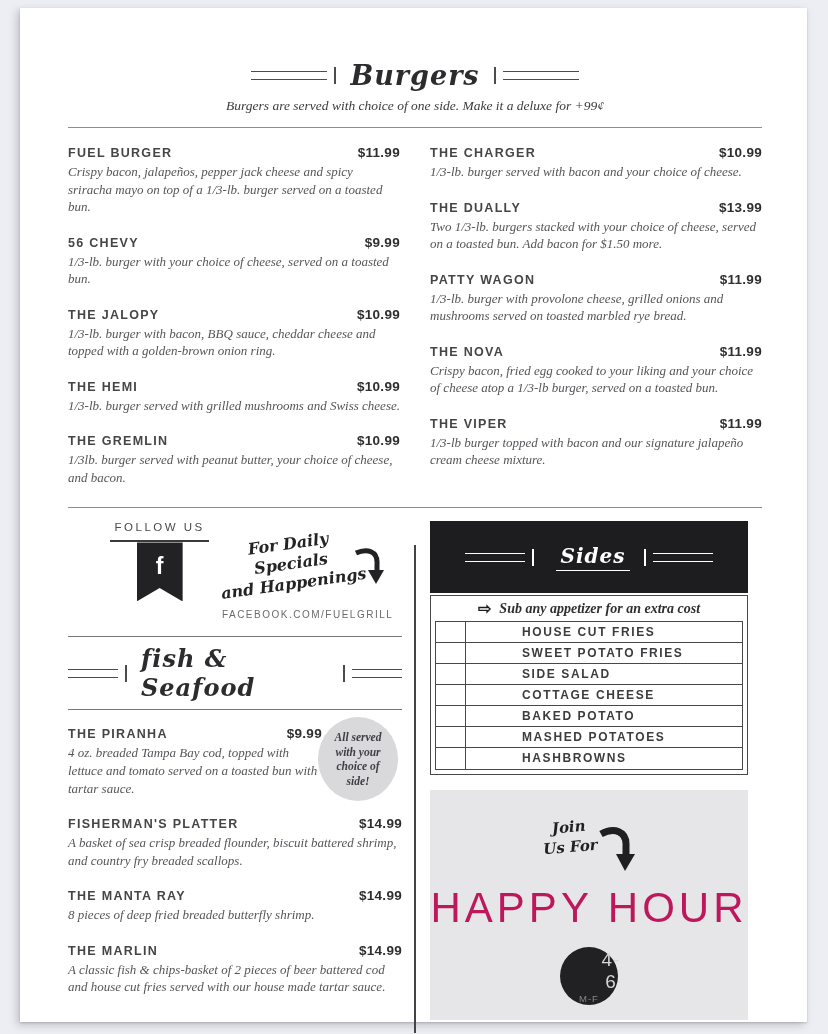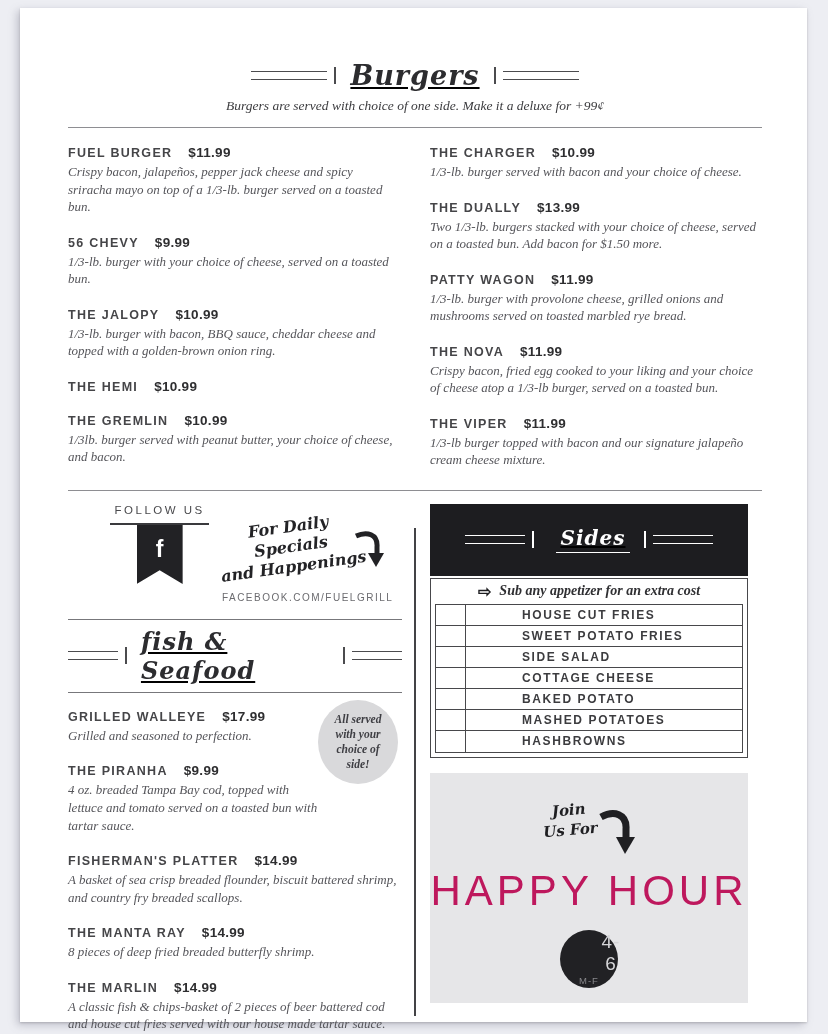--- a/index.html
+++ b/index.html
@@ -3,41 +3,41 @@
 <meta charset="utf-8">
 <style>
   * { margin:0; padding:0; box-sizing:border-box; }
   body { width:828px; height:1034px; font-family:"Liberation Sans", sans-serif; }
   .canvas { position:relative; width:828px; height:1034px; background:#edeef3; overflow:hidden; }
   .page { position:absolute; left:20px; top:8px; width:787px; height:1014px; background:#ffffff;
           box-shadow:-3px 3px 8px rgba(110,110,130,.35), 0 1px 2px rgba(0,0,0,.18); }
   .content { padding:0 45px 0 48px; }
 
   
-  .hdr { display:flex; align-items:center; justify-content:center;text-decoration:underline; }
+  .hdr { display:flex; align-items:center; justify-content:center; }
   .dlines { width:76px; height:9px; border-top:1.5px solid #4b4b4e; border-bottom:1.5px solid #4b4b4e; }
   .dtick { width:2px; height:17px; background:#4b4b4e; }
   .dtick.lft { margin:0 14px 0 7px; }
   .dtick.rgt { margin:0 7px 0 14px; }
   .htitle { font:italic 700 27px "DejaVu Serif", serif; color:#2c2c2f; letter-spacing:1px; }
   .hdr.white .dlines { border-color:#fff; width:60px; }
   .hdr.white .dtick { background:#fff; }
   .hdr.white .htitle { font-size:20px; color:#fff; border-bottom:1.5px solid #fff; padding:0 4px 2px;margin-left:8px; }
   .hdr.small .dlines { width:56px; }
   .hdr.small .htitle { font-size:24px; }
 
   .menu-header { padding-top:52px; }
   .subtitle { text-align:center; margin-top:7px; font:italic 13.5px "Liberation Serif", serif; color:#3b3b3e; }
   .rule { border:none; border-top:1.5px solid #8e8e92; margin-top:13px; }
 
   
   .burgers-grid { display:flex; gap:30px; margin-top:17px; }
   .col { width:332px; }
   .menu-item { margin-bottom:19px; }
-  .item-row { display:flex; align-items:baseline;gap:16px; }
+  .item-row { display:flex; justify-content:space-between; align-items:baseline;gap:16px; }
   .item-name { font-size:12.5px; font-weight:700; letter-spacing:1.3px; color:#454548; }
   .item-price { font-size:13.5px; font-weight:700; color:#2e2e30; letter-spacing:.3px; }
   .item-desc { margin-top:3px; font:italic 13px/1.35 "Liberation Serif", serif; color:#55555a; }
 
   
   .lower { display:flex; margin-top:13px; }
   .lower-left { width:334px; position:relative; }
   .v-divider { width:2px; background:#434346; margin-left:12px; margin-top:24px; height:488px; }
   .lower-right { width:318px; margin-left:14px; }
 
@@ -129,20 +129,21 @@
                 <span class="item-name">THE JALOPY</span>
                 <span class="item-price">$10.99</span>
               </div>
         <div class="item-desc">1/3-lb. burger with bacon, BBQ sauce, cheddar cheese and topped with a golden-brown onion ring.</div>
       </div>
       <div class="menu-item">
         <div class="item-row">
                 <span class="item-name">THE HEMI</span>
                 <span class="item-price">$10.99</span>
               </div>
+        <div class="item-desc">1/3-lb. burger served with grilled mushrooms and Swiss cheese.</div>
       </div>
       <div class="menu-item">
         <div class="item-row">
                 <span class="item-name">THE GREMLIN</span>
                 <span class="item-price">$10.99</span>
               </div>
         <div class="item-desc">1/3lb. burger served with peanut butter, your choice of cheese, and bacon.</div>
       </div>
     </div>
     <div class="col">
@@ -217,27 +218,20 @@
           <div class="htitle">fish &amp; Seafood</div>
           <div class="dtick rgt"></div>
           <div class="dlines"></div>
         </div>
       </div>
 
       <div class="fish-list">
         <div class="badge-circle">All served with your choice of side!</div>
         <div class="menu-item narrow">
           <div class="item-row">
-                  <span class="item-name">GRILLED WALLEYE</span>
-                  <span class="item-price">$17.99</span>
-                </div>
-          <div class="item-desc">Grilled and seasoned to perfection.</div>
-        </div>
-        <div class="menu-item narrow">
-          <div class="item-row">
                   <span class="item-name">THE PIRANHA</span>
                   <span class="item-price">$9.99</span>
                 </div>
           <div class="item-desc">4 oz. breaded Tampa Bay cod, topped with lettuce and tomato served on a toasted bun with tartar sauce.</div>
         </div>
         <div class="menu-item">
           <div class="item-row">
                   <span class="item-name">FISHERMAN'S PLATTER</span>
                   <span class="item-price">$14.99</span>
                 </div>

